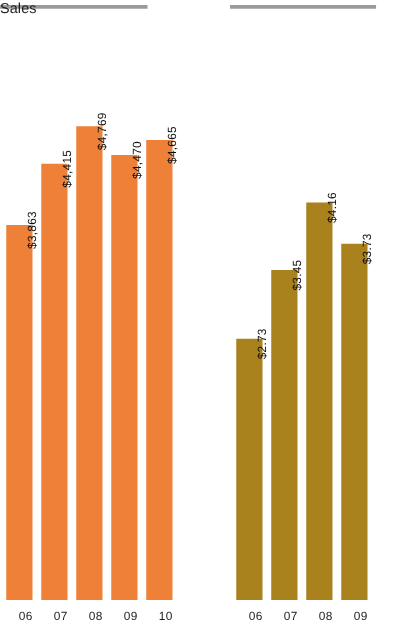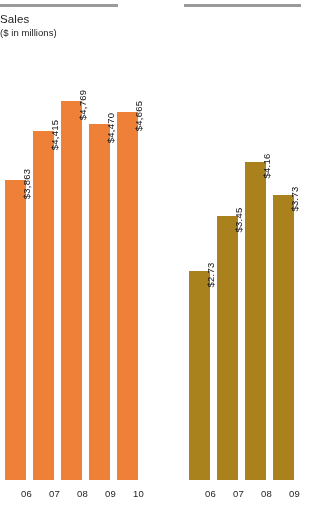--- a/index.html
+++ b/index.html
@@ -28,21 +28,21 @@
     position: absolute;
     top: 4px;
     left: 0;
     right: 0;
     height: 3px;
     background: #9a9a9a;
   }
 
   .titles {
     position: absolute;
-    top: 12px;
+    top: 0;
     left: 0;
     right: 0;
   }
   .title {
     font-size: 11.5px;
     color: #1c1c1c;
     line-height: 14px;
     letter-spacing: 0.1px;
     white-space: pre-line;
   }
@@ -93,37 +93,35 @@
   .xaxis {
     position: absolute;
     top: 488px;
     left: 0;
     width: 100%;
     height: 20px;
   }
   .xtick {
     position: absolute;
     width: 21px;
-    text-align: center;
+    text-align: right;
     font-size: 9.5px;
     color: #1c1c1c;
     letter-spacing: 0.2px;
-    margin-left: 11px;
   }
 </style>
 </head>
 <body>
 
 <div class="panel left">
 
   <div class="rule"></div>
 
   <div class="titles">
     <div class="title">Sales</div>
-    <div class="subtitle">($ in millions)</div>
   </div>
 
   <div class="plot">
     <div class="bar" style="left:5px;height:300px;">
       <div class="fill"></div>
       <div class="vlabel">$3,863</div>
     </div>
     <div class="bar" style="left:33px;height:349px;">
       <div class="fill"></div>
       <div class="vlabel">$4,415</div>

